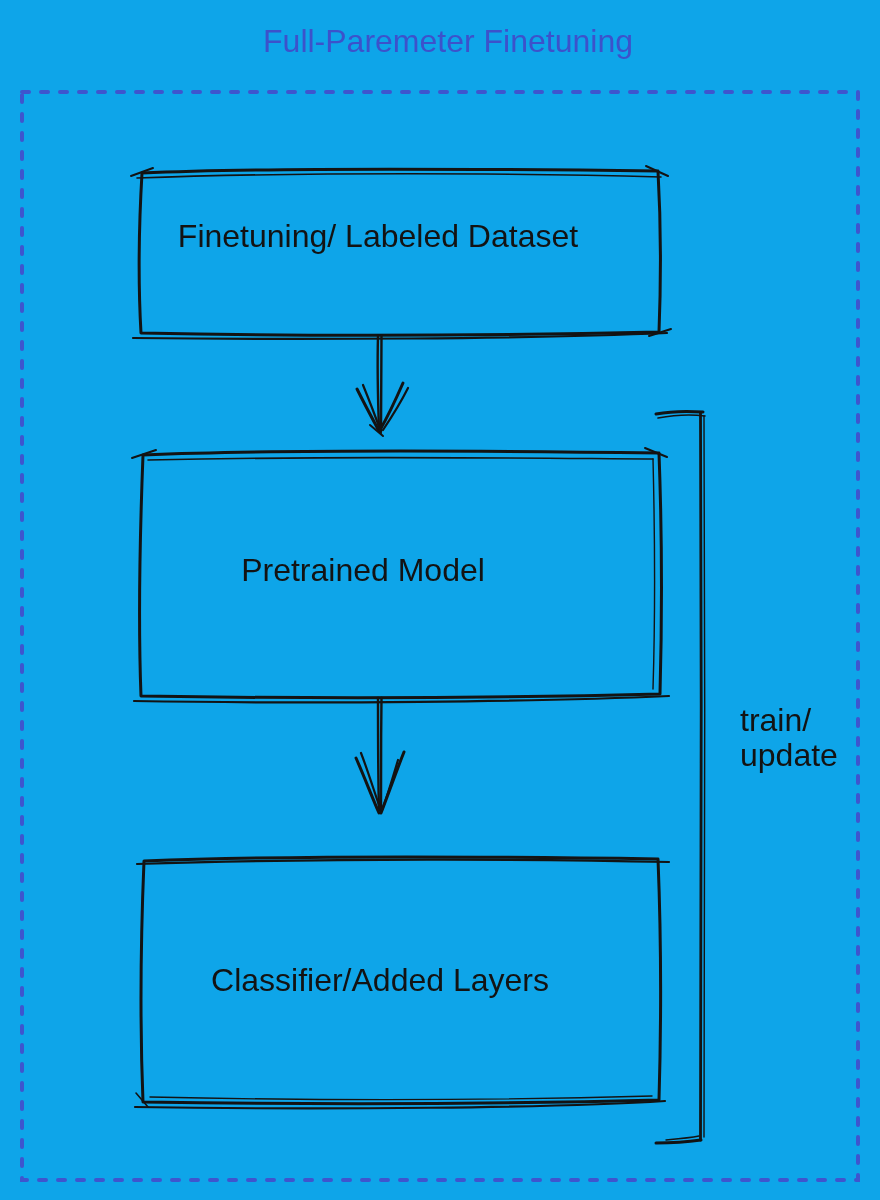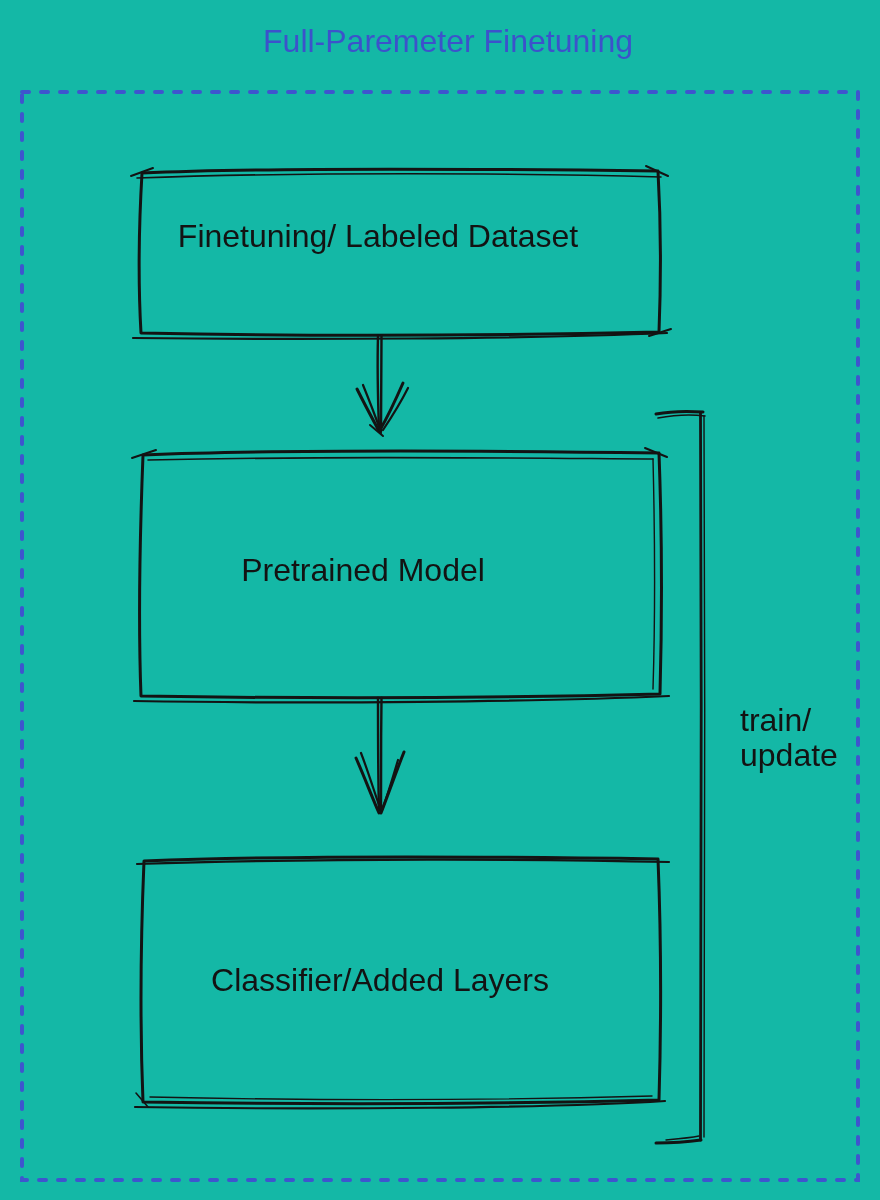--- a/index.html
+++ b/index.html
@@ -4,21 +4,21 @@
 <style>
   html, body {
     margin: 0;
     padding: 0;
     background: #ffffff;
   }
   .stage {
     position: relative;
     width: 880px;
     height: 1200px;
-    background: #14b8a6;
+    background: #0ea5e9;
     overflow: hidden;
     font-family: "Liberation Sans", sans-serif;
   }
   svg { display: block; }
   .ink {
     stroke: #131313;
     fill: none;
     stroke-linecap: round;
     stroke-linejoin: round;
   }

